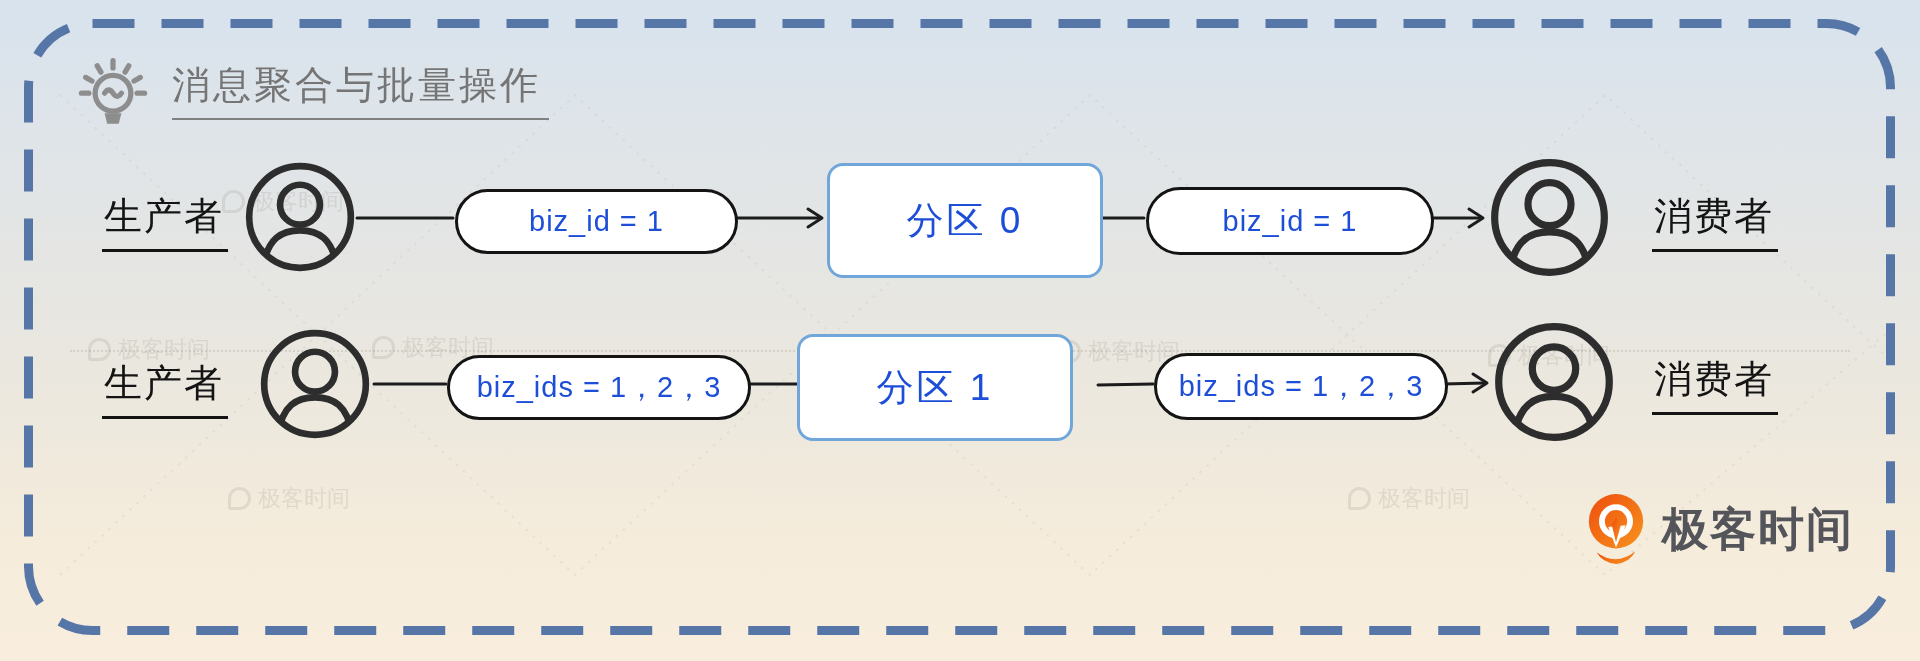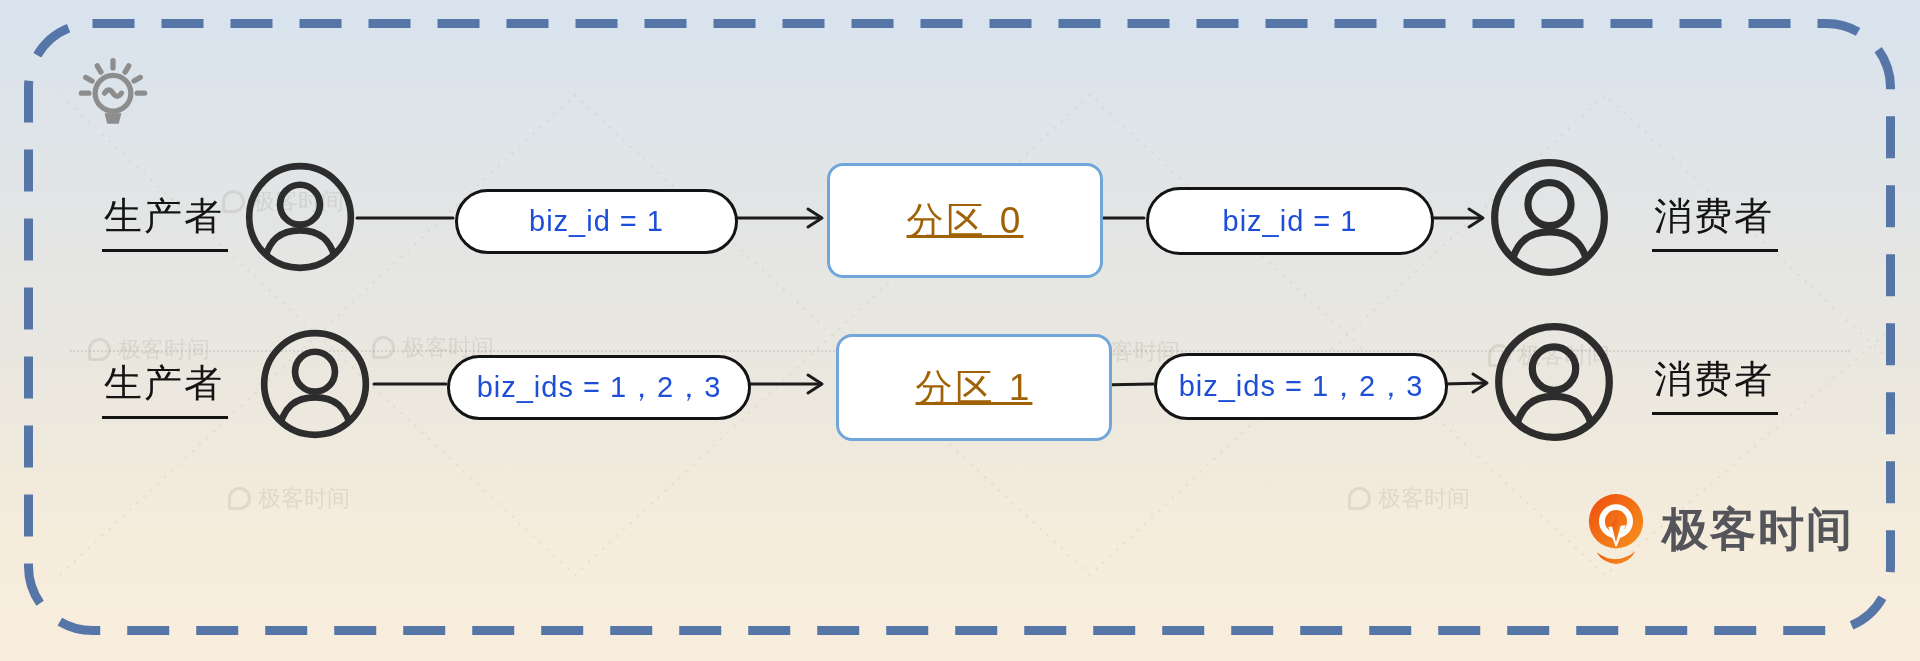--- a/index.html
+++ b/index.html
@@ -20,21 +20,21 @@
          padding:0 4px 7px 2px;border-bottom:3px solid #141414;white-space:nowrap;}
 
   
   .pill{position:absolute;background:#fff;border:3px solid #141414;border-radius:60px;
         display:flex;align-items:center;justify-content:center;
         font-size:29px;color:#1d4ed8;letter-spacing:1px;white-space:nowrap;}
 
   
   .partition{position:absolute;background:#fff;border:3px solid #71a6db;border-radius:16px;
         display:flex;align-items:center;justify-content:center;
-        font-size:37px;color:#a16207;letter-spacing:3px;box-shadow:0 0 0 1px rgba(255,255,255,.6) inset;text-decoration:underline;}
+        font-size:37px;color:#1d4ed8;letter-spacing:3px;box-shadow:0 0 0 1px rgba(255,255,255,.6) inset;}
 
   .person{position:absolute;}
 
   
   .header{position:absolute;left:72px;top:48px;display:flex;align-items:center;}
   .header .h-text{margin-left:18px;font-size:38px;color:#757575;letter-spacing:3px;
         padding:0 8px 7px 0;border-bottom:2.5px solid #818181;white-space:nowrap;}
 
   
   .brand{position:absolute;left:1584px;top:492px;display:flex;align-items:center;}
@@ -129,20 +129,21 @@
         <path d="M9,42 L16,42"></path>
           <path d="M13,27 L19,30.5"></path>
           <path d="M24,16 L27.5,22"></path>
         <path d="M39,11 L39,18"></path>
           <path d="M54,16 L50.5,22"></path>
           <path d="M65,27 L59,30.5"></path>
           <path d="M69,42 L62,42"></path>
       </g>
       <path d="M31,61 L47,61 L44.5,71 L33.5,71 Z" fill="#8d8d8d"></path>
     </svg>
+    <span class="h-text">消息聚合与批量操作</span>
   </div>
 
   <span class="actor" style="left:102px;top:191px">生产者</span>
   <svg class="person" style="left:243px;top:160px" width="114" height="114">
       <use href="#person-sym"></use>
     </svg>
 
   <div class="pill" style="left:455px;top:189px;width:277px;height:59px">
     <span>biz_id = 1</span>
   </div>
@@ -162,21 +163,21 @@
 
   <span class="actor" style="left:102px;top:358px">生产者</span>
   <svg class="person" style="left:258px;top:327px" width="114" height="114">
       <use href="#person-sym"></use>
     </svg>
 
   <div class="pill" style="left:447px;top:355px;width:298px;height:59px">
     <span>biz_ids = 1，2，3</span>
   </div>
 
-  <div class="partition" style="left:836px;top:334px;width:270px;height:101px">
+  <div class="partition" style="left:797px;top:334px;width:270px;height:101px">
     <span>分区 1</span>
   </div>
 
   <div class="pill" style="left:1154px;top:353px;width:288px;height:61px">
     <span>biz_ids = 1，2，3</span>
   </div>
 
   <svg class="person" style="left:1492px;top:320px" width="124" height="124">
       <use href="#person-sym"></use>
     </svg>

